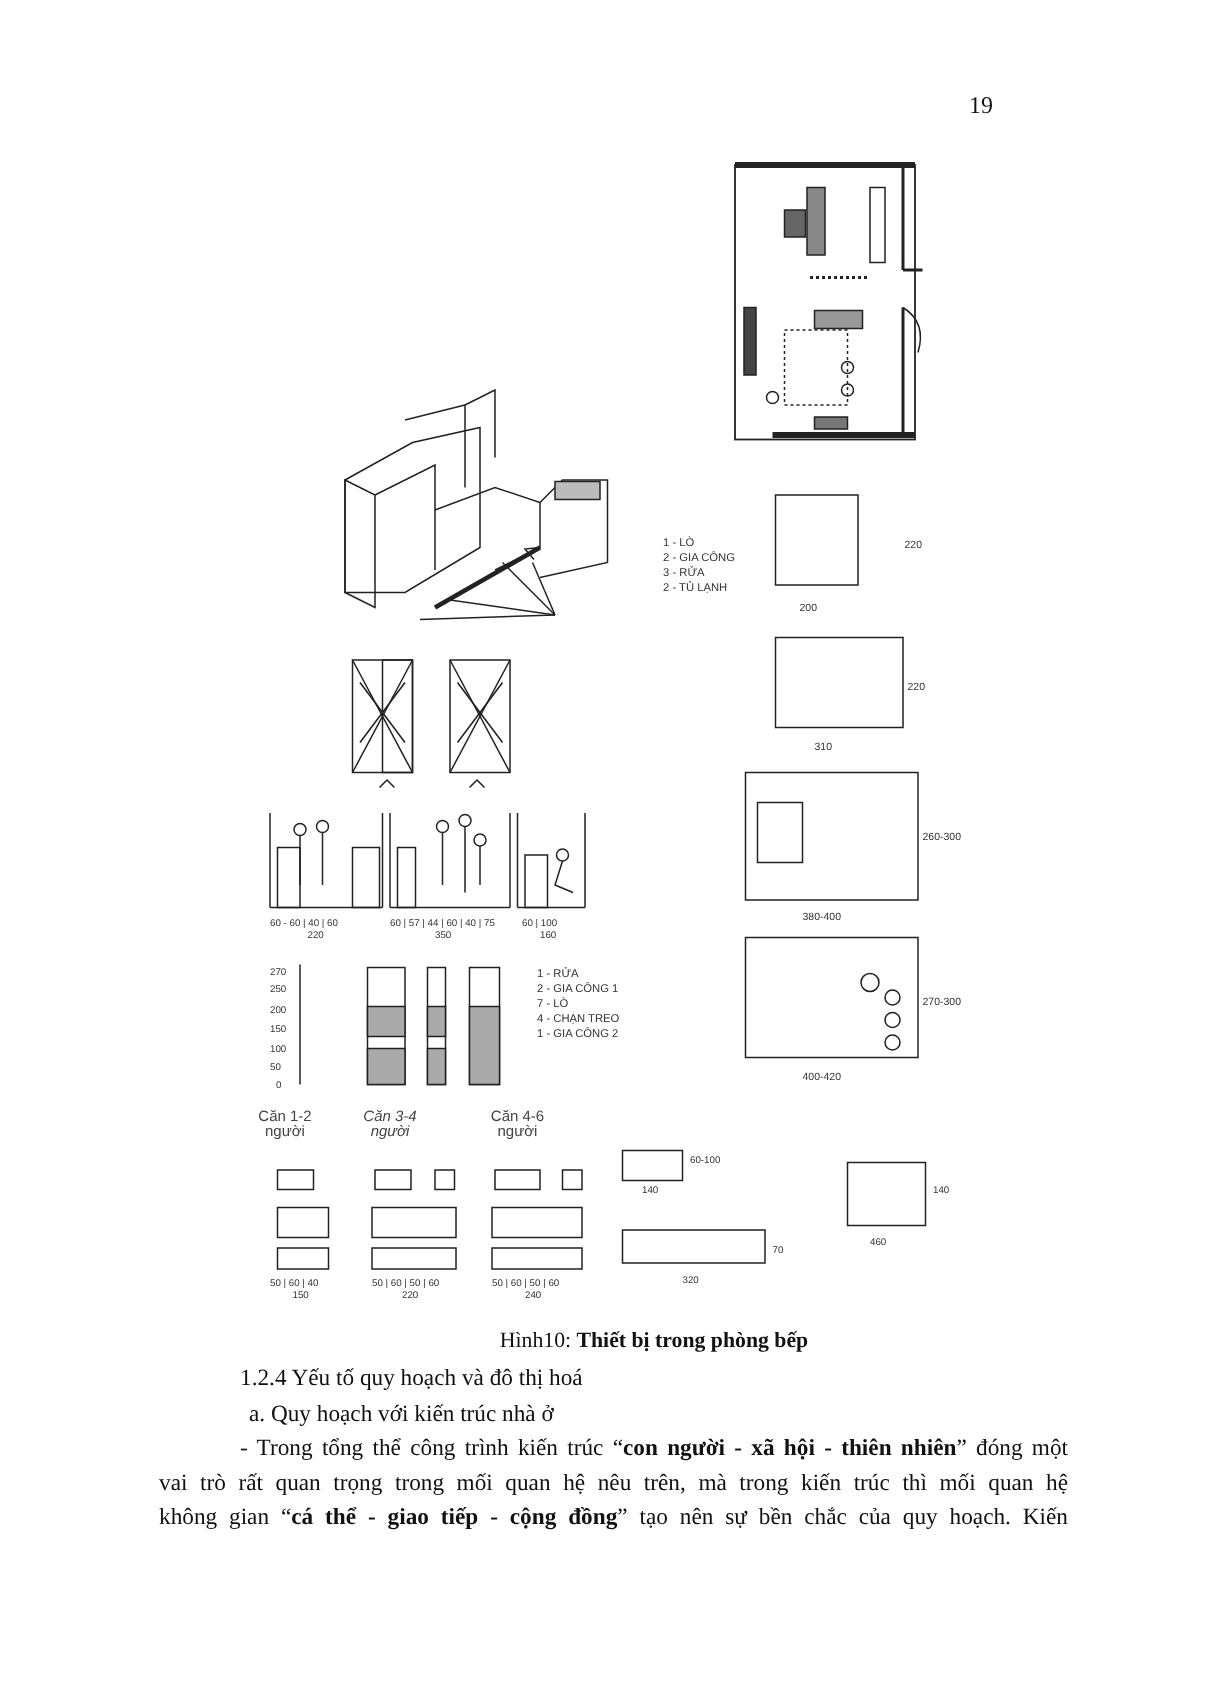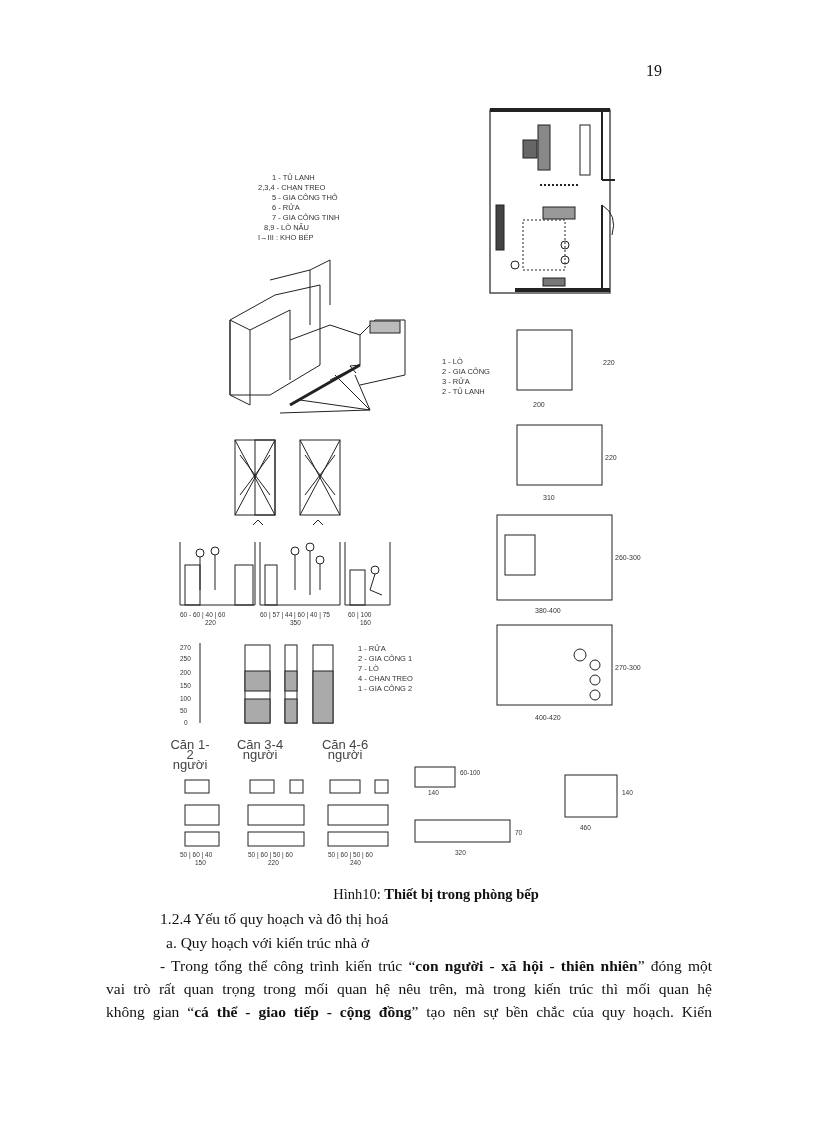--- a/index.html
+++ b/index.html
@@ -7,21 +7,21 @@
          font-family:"Liberation Serif", serif; color:#111; }
   .page-num { position:absolute; left:646px; top:62px; font-size:16px; }
   .figure { position:absolute; left:160px; top:95px; width:520px; height:790px; }
   svg text { font-family:"Liberation Sans", sans-serif; fill:#333; }
   .legend { position:absolute; font-family:"Liberation Sans", sans-serif; font-size:7.5px; color:#333; line-height:10px; }
   .legend div { white-space:nowrap; }
   .caption { position:absolute; top:886px; left:0; width:816px; text-align:center; font-size:14.5px;padding-left:28px; }
   .caption b { font-weight:bold; }
   .body-line { position:absolute; font-size:15.5px; white-space:nowrap; }
   .just { text-align:justify; text-align-last:justify; }
-  .small-label { position:absolute; font-family:"Liberation Sans", sans-serif; font-size:13px; color:#444; text-align:center; line-height:10px; }
+  .small-label { position:absolute; font-family:"Liberation Sans", sans-serif; font-size:10px; color:#444; text-align:center; line-height:10px; }
 </style>
 </head>
 <body>
 
 <div class="page-num">19</div>
 
 <div class="figure">
   <svg width="520" height="790" viewBox="0 0 520 790">
     <g stroke="#222" fill="none" stroke-width="1">
 
@@ -177,50 +177,41 @@
     <text x="168" y="762" font-size="6.5">50 | 60 | 50 | 60</text>
     <text x="190" y="770" font-size="6.5">240</text>
     <text x="268" y="700" font-size="6.5">140</text>
     <text x="300" y="680" font-size="6.5">60-100</text>
     <text x="295" y="760" font-size="6.5">320</text>
     <text x="355" y="740" font-size="6.5">70</text>
     <text x="420" y="735" font-size="6.5">460</text>
     <text x="462" y="700" font-size="6.5">140</text>
   </svg>
 
-  <div class="legend" style="left:98px; top:78px;">
-    <div style="padding-left:14px">1 - TỦ LẠNH</div>
-    <div>2,3,4 - CHẠN TREO</div>
-    <div style="padding-left:14px">5 - GIA CÔNG THÔ</div>
-    <div style="padding-left:14px">6 - RỬA</div>
-    <div style="padding-left:14px">7 - GIA CÔNG TINH</div>
-    <div style="padding-left:6px">8,9 - LÒ NẤU</div>
-    <div>I→III : KHO BẾP</div>
-  </div>
 
   <div class="legend" style="left:282px; top:262px;">
     <div>1 - LÒ</div>
     <div>2 - GIA CÔNG</div>
     <div>3 - RỬA</div>
     <div>2 - TỦ LẠNH</div>
   </div>
 
   <div class="legend" style="left:198px; top:549px;">
     <div>1 - RỬA</div>
     <div>2 - GIA CÔNG 1</div>
     <div>7 - LÒ</div>
     <div>4 - CHẠN TREO</div>
     <div>1 - GIA CÔNG 2</div>
   </div>
 
   <div class="small-label" style="left:10px; top:645px; width:40px;">
     <div>Căn 1-2</div>
       <div>người</div>
   </div>
-  <div class="small-label" style="left:75px; top:645px; width:50px;">
+  <div class="small-label" style="left:75px; top:645px; width:50px;font-style:italic;">
     <div>Căn 3-4</div>
       <div>người</div>
   </div>
   <div class="small-label" style="left:160px; top:645px; width:50px;">
     <div>Căn 4-6</div>
       <div>người</div>
   </div>
 </div>
 
 <div class="caption">

